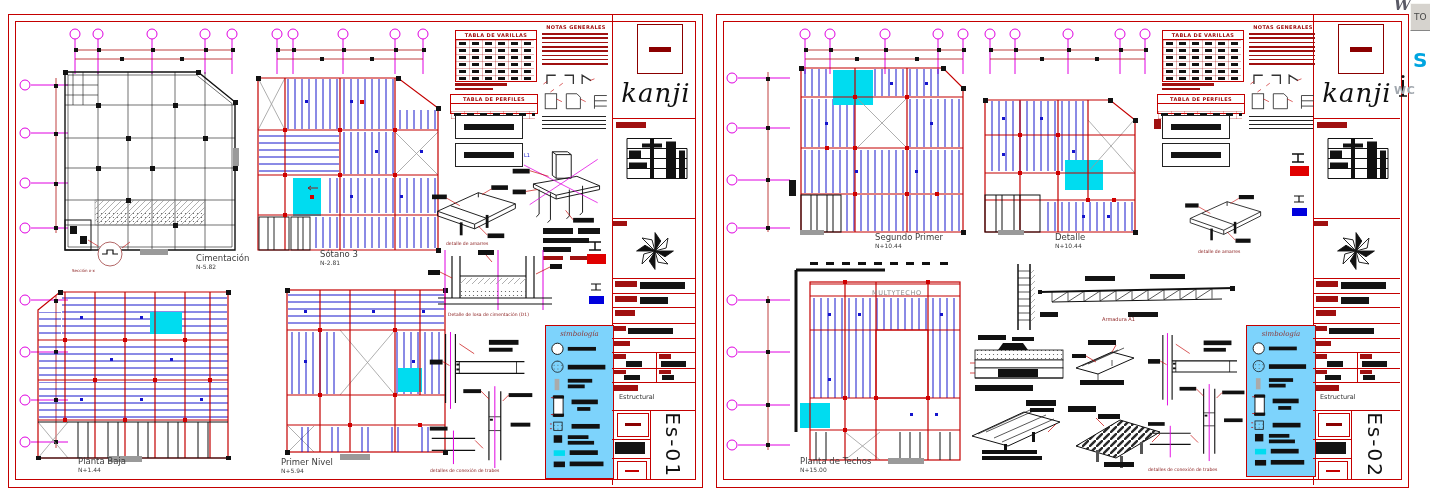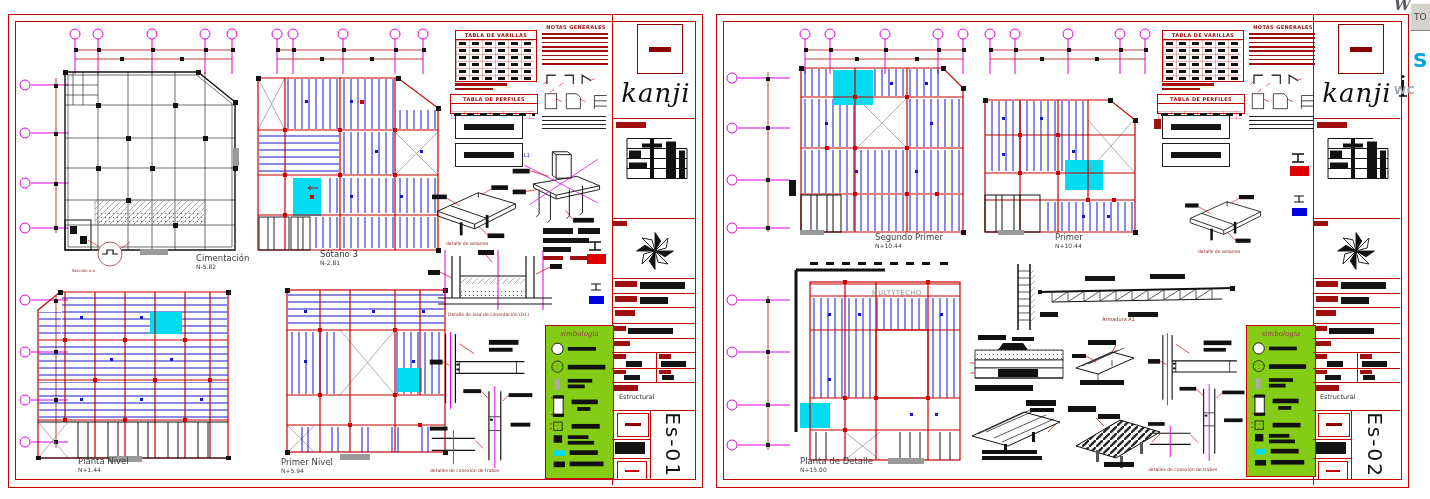--- a/index.html
+++ b/index.html
@@ -20,21 +20,21 @@
   .tbl{position:absolute;border:1px solid #c40000;background:#fff}
   .wbox{position:absolute;border:1px solid #222;background:#fff}
   .redlines{position:absolute;background:repeating-linear-gradient(#a01010 0 1.6px,transparent 1.6px 4.3px)}
   .blklines{position:absolute;background:repeating-linear-gradient(#222 0 1.5px,transparent 1.5px 4px)}
   .kanji{position:absolute;font-family:"DejaVu Serif",serif;font-style:italic;color:#101010;
          text-align:center;font-size:26px;letter-spacing:1px}
   .esno{position:absolute;display:flex;align-items:center;justify-content:center}
   .esno span{transform:rotate(90deg);font-size:20px;color:#101010;letter-spacing:2px;white-space:nowrap;
              font-family:"DejaVu Sans",sans-serif}
   .estr{position:absolute;font-size:6.5px;color:#333}
-  .simb{position:absolute;border:1px solid #c40000;background:#84cc16}
+  .simb{position:absolute;border:1px solid #c40000;background:#7dd3fc}
   .simb .t{position:absolute;top:4px;left:0;right:0;text-align:center;font-size:7px;color:#8b3a3a;
            font-family:"DejaVu Serif",serif;font-style:italic}
   .brand{position:absolute;font-size:6.5px;color:#8a8a8a;letter-spacing:.6px}
   .btn{position:absolute;background:#d6d3ce;border-top:1px solid #f7f7f4;border-left:1px solid #f7f7f4;
        border-bottom:1px solid #868686;border-right:1px solid #868686;color:#4a4a4a;
        font-size:9px;display:flex;align-items:center;padding-left:3px}
   .skype{position:absolute;color:#00a5e0;font-size:20px;font-weight:bold}
   .wm{position:absolute;font-family:"DejaVu Serif",serif;font-style:italic;color:#5a5a66;font-size:15px;font-weight:bold}
   .chev{position:absolute;color:#8a8a96;font-size:9px}
   .wc{position:absolute;color:#a2a8af;font-size:11px;font-weight:bold;letter-spacing:.5px}
@@ -379,21 +379,21 @@
   </g>
   <g fill="#111">
         <rect x="28" y="2" width="5" height="5"></rect>
         <rect x="196" y="2" width="5" height="5"></rect>
         <rect x="196" y="168" width="5" height="5"></rect>
         <rect x="6" y="168" width="5" height="5"></rect>
       </g>
 </svg>
 <div class="gtab" style="left:108px;top:456px;width:34px;height:6px"></div>
 <div class="cap" style="left:78px;top:457px">
-  <span>Planta Nivel</span><span class="lvl">N+1.44</span>
+  <span>Planta Baja</span><span class="lvl">N+1.44</span>
 </div>
 
 <svg class="a" style="left:282px;top:285px" width="168" height="172">
   <rect x="6" y="6" width="156" height="38" fill="url(#pJH)"></rect>
   <rect x="8" y="47" width="48" height="62" fill="url(#pJV)"></rect>
   <rect x="114" y="47" width="47" height="62" fill="url(#pJV)"></rect>
   <rect x="116" y="83" width="24" height="24" fill="#00dcf0"></rect>
   <g stroke="#9a9a9a" stroke-width=".8">
         <path d="M58 45L113 110M113 45L58 110M6 141L32 167M32 141L6 167"></path>
       </g>
@@ -720,21 +720,21 @@
   </g>
   <g fill="#111">
         <rect x="1" y="3" width="5" height="5"></rect>
         <rect x="126" y="3" width="5" height="5"></rect>
         <rect x="151" y="23" width="5" height="5"></rect>
         <rect x="151" y="135" width="5" height="5"></rect>
       </g>
 </svg>
 <div class="gtab" style="left:998px;top:230px;width:26px;height:5px"></div>
 <div class="cap" style="left:1055px;top:233px">
-  <span>Primer</span><span class="lvl">N+10.44</span>
+  <span>Detalle</span><span class="lvl">N+10.44</span>
 </div>
 
 <svg class="a" style="left:790px;top:258px" width="180" height="206">
   <g fill="#111">
     <rect x="20" y="4" width="8" height="3"></rect>
         <rect x="36" y="4" width="8" height="3"></rect>
         <rect x="52" y="4" width="8" height="3"></rect>
         <rect x="68" y="4" width="8" height="3"></rect>
     <rect x="84" y="4" width="8" height="3"></rect>
         <rect x="100" y="4" width="8" height="3"></rect>
@@ -769,21 +769,21 @@
         <rect x="68" y="55" width="3" height="3"></rect>
         <rect x="150" y="55" width="3" height="3"></rect>
     <rect x="38" y="120" width="3" height="3"></rect>
         <rect x="120" y="155" width="3" height="3"></rect>
         <rect x="145" y="155" width="3" height="3"></rect>
   </g>
 </svg>
 <div class="brand" style="left:872px;top:289px">MULTYTECHO</div>
 <div class="gtab" style="left:888px;top:458px;width:36px;height:6px"></div>
 <div class="cap" style="left:800px;top:457px">
-  <span>Planta de Detalle</span><span class="lvl">N+15.00</span>
+  <span>Planta de Techos</span><span class="lvl">N+15.00</span>
 </div>
 
 <div class="tbl" style="left:1162px;top:30px;width:80px;height:50px">
   <div class="ttl" style="height:8px;line-height:8px;border-bottom:1px solid #c40000">TABLA DE VARILLAS</div>
   <svg width="78" height="40">
         <rect width="78" height="40" fill="url(#pCell)"></rect>
       </svg>
 </div>
 <div class="rb" style="left:1162px;top:83px;width:52px;height:3px"></div>
 <div class="rb" style="left:1162px;top:88px;width:38px;height:2px"></div>

